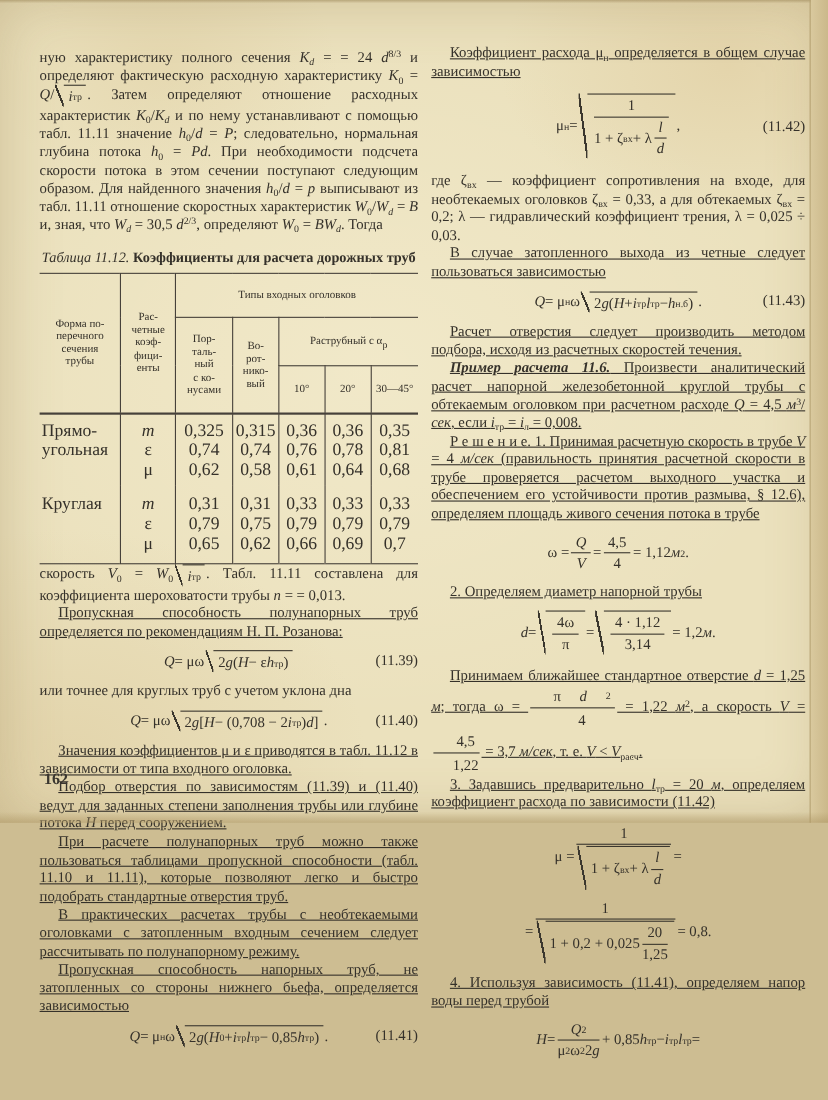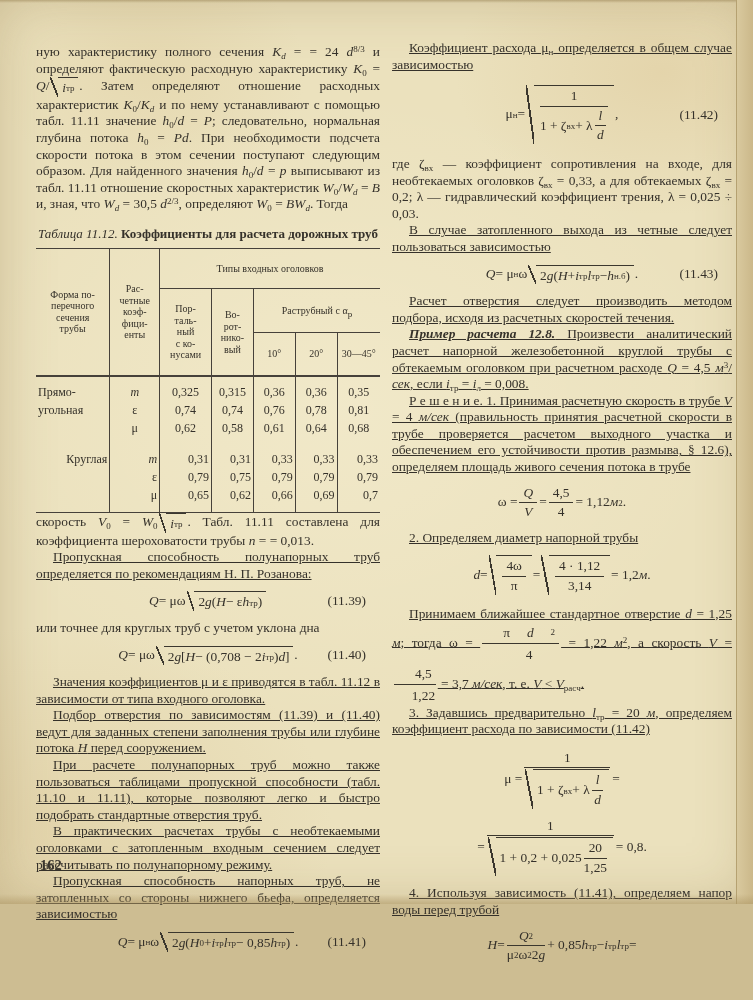--- a/index.html
+++ b/index.html
@@ -3,21 +3,21 @@
 <meta charset="utf-8">
 <style>
   html,body{margin:0;padding:0;}
   body{
     width:753px;height:1000px;
     font-family:"Liberation Serif","DejaVu Serif",serif;
     background:#cdbd92;
     overflow:hidden;
   }
   .page{
-    position:relative;width:753px;height:904px;
+    position:relative;width:753px;height:748px;
     color:#35312a;
     background:
       radial-gradient(ellipse 320px 220px at 88% 8%, rgba(216,192,142,.38), transparent 65%),
       radial-gradient(ellipse 420px 320px at 8% 92%, rgba(208,184,132,.30), transparent 65%),
       radial-gradient(ellipse 260px 200px at 20% 8%, rgba(213,191,140,.25), transparent 60%),
       radial-gradient(ellipse 520px 420px at 45% 45%, rgba(255,250,228,.30), transparent 75%),
       #ebe1bd;
     box-shadow: inset 0 0 55px rgba(125,98,42,.28);
   }
   .edge-right{
@@ -38,45 +38,45 @@
   .col-right{left:392px;top:40px;width:340px;}
   p{margin:0;}
   .ind{text-indent:17px;text-decoration:underline;}
   em{font-style:italic;}
   sub{font-size:9px;vertical-align:-3px;line-height:0;}
   sup{font-size:9px;vertical-align:4px;line-height:0;}
   
   .eq{position:relative;display:flex;justify-content:center;align-items:center;
       margin:9px 0;text-align:center;}
   .eqbody{display:inline-flex;align-items:center;white-space:nowrap;}
-  .eqno{position:absolute;right:14px;top:50%;transform:translateY(-50%);text-align:center;}
+  .eqno{position:absolute;right:0;top:50%;transform:translateY(-50%);text-align:center;}
   
   .sq{display:inline-flex;align-items:stretch;vertical-align:middle;margin:0 1px;}
   .sqs{flex:none;width:.58em;
     background:linear-gradient(to top right, transparent 45%, #3b372e 45%, #3b372e 57%, transparent 57%);
   }
   .sqc{border-top:1.4px solid #3b372e;padding:2px .28em 0 .3em;display:inline-flex;align-items:center;white-space:nowrap;}
   
   .frac{display:inline-flex;flex-direction:column;text-align:center;vertical-align:middle;margin:0 2px;}
   .fn{border-bottom:1.2px solid #3b372e;padding:0 4px 1px;display:inline-flex;align-items:center;justify-content:center;}
   .fd{padding-top:1px;display:inline-flex;align-items:center;justify-content:center;}
   
   .tcap{margin:13px 0 6px;font-size:13px;line-height:16px;text-align:center;}
   table.coef{border-collapse:collapse;width:100%;
     border-top:1.2px solid #46413a;border-bottom:1.2px solid #46413a;
     font-family:"Liberation Serif","DejaVu Serif",serif;}
   table.coef th{font-weight:normal;font-size:10px;line-height:11.5px;
     text-align:center;vertical-align:middle;padding:14px 1px;white-space:pre-line;}
   table.coef thead{border-bottom:2px solid #46413a;}
   table.coef .vl{border-left:1px solid #46413a;}
   table.coef .hb{border-bottom:1px solid #46413a;}
-  table.coef td{font-size:12px;line-height:18px;text-align:center;
+  table.coef td{font-size:16px;line-height:18px;text-align:center;
     vertical-align:top;padding:6px 2px 4px;white-space:pre-line;margin-left:16px;}
   table.coef td.form{text-align:left;padding-left:2px;}
-  table.coef tr.g2 td{padding-top:9px;padding-bottom:8px;text-align:right;}
+  table.coef tr.g2 td{padding-top:9px;padding-bottom:8px;}
   .pagenum{position:absolute;left:40px;bottom:30px;font-size:14.5px;color:#3a362f;font-weight:bold;}
 </style>
 </head>
 <body>
 
 <div class="page">
   <div class="edge-top"></div>
 
   <div class="col col-left">
     <p>ную характеристику полного сечения <em>K</em><sub><em>d</em></sub> = = 24 <em>d</em><sup>8/3</sup> и определяют фактическую расходную характеристику <em>K</em><sub>0</sub> = <em>Q</em>/<span class="sq">
@@ -247,21 +247,21 @@
 
     <div class="eq">
       <span class="eqbody"><em>Q</em> = μ<sub>н</sub>ω <span class="sq">
             <span class="sqs"></span>
             <span class="sqc">2<em>g</em> (<em>H</em> + <em>i</em><sub>тр</sub><em>l</em><sub>тр</sub> − <em>h</em><sub>н.б</sub>)</span>
           </span> .</span>
       <span class="eqno">(11.43)</span>
     </div>
 
     <p class="ind">Расчет отверстия следует производить методом подбора, исходя из расчетных скоростей течения.</p>
-    <p class="ind"><b><em>Пример расчета 12.8.</em></b> Произвести аналитический расчет напорной железобетонной круглой трубы с обтекаемым оголовком при расчетном расходе  <em>Q</em> = 4,5 <em>м</em><sup>3</sup>/<em>сек</em>, если <em>i</em><sub>тр</sub> = <em>i</em><sub>л</sub> = 0,008.</p>
+    <p class="ind"><b><em>Пример расчета 11.6.</em></b> Произвести аналитический расчет напорной железобетонной круглой трубы с обтекаемым оголовком при расчетном расходе  <em>Q</em> = 4,5 <em>м</em><sup>3</sup>/<em>сек</em>, если <em>i</em><sub>тр</sub> = <em>i</em><sub>л</sub> = 0,008.</p>
     <p class="ind">Р е ш е н и е.  1. Принимая расчетную скорость в трубе <em>V</em> = 4 <em>м/сек</em>  (правильность принятия расчетной скорости в трубе проверяется расчетом выходного участка и обеспечением его устойчивости против размыва,  § 12.6), определяем площадь живого сечения потока в трубе</p>
 
     <div class="eq">
       <span class="eqbody">ω = <span class="frac">
             <span class="fn">
               <em>Q</em>
             </span>
             <span class="fd">
               <em>V</em>
             </span>

